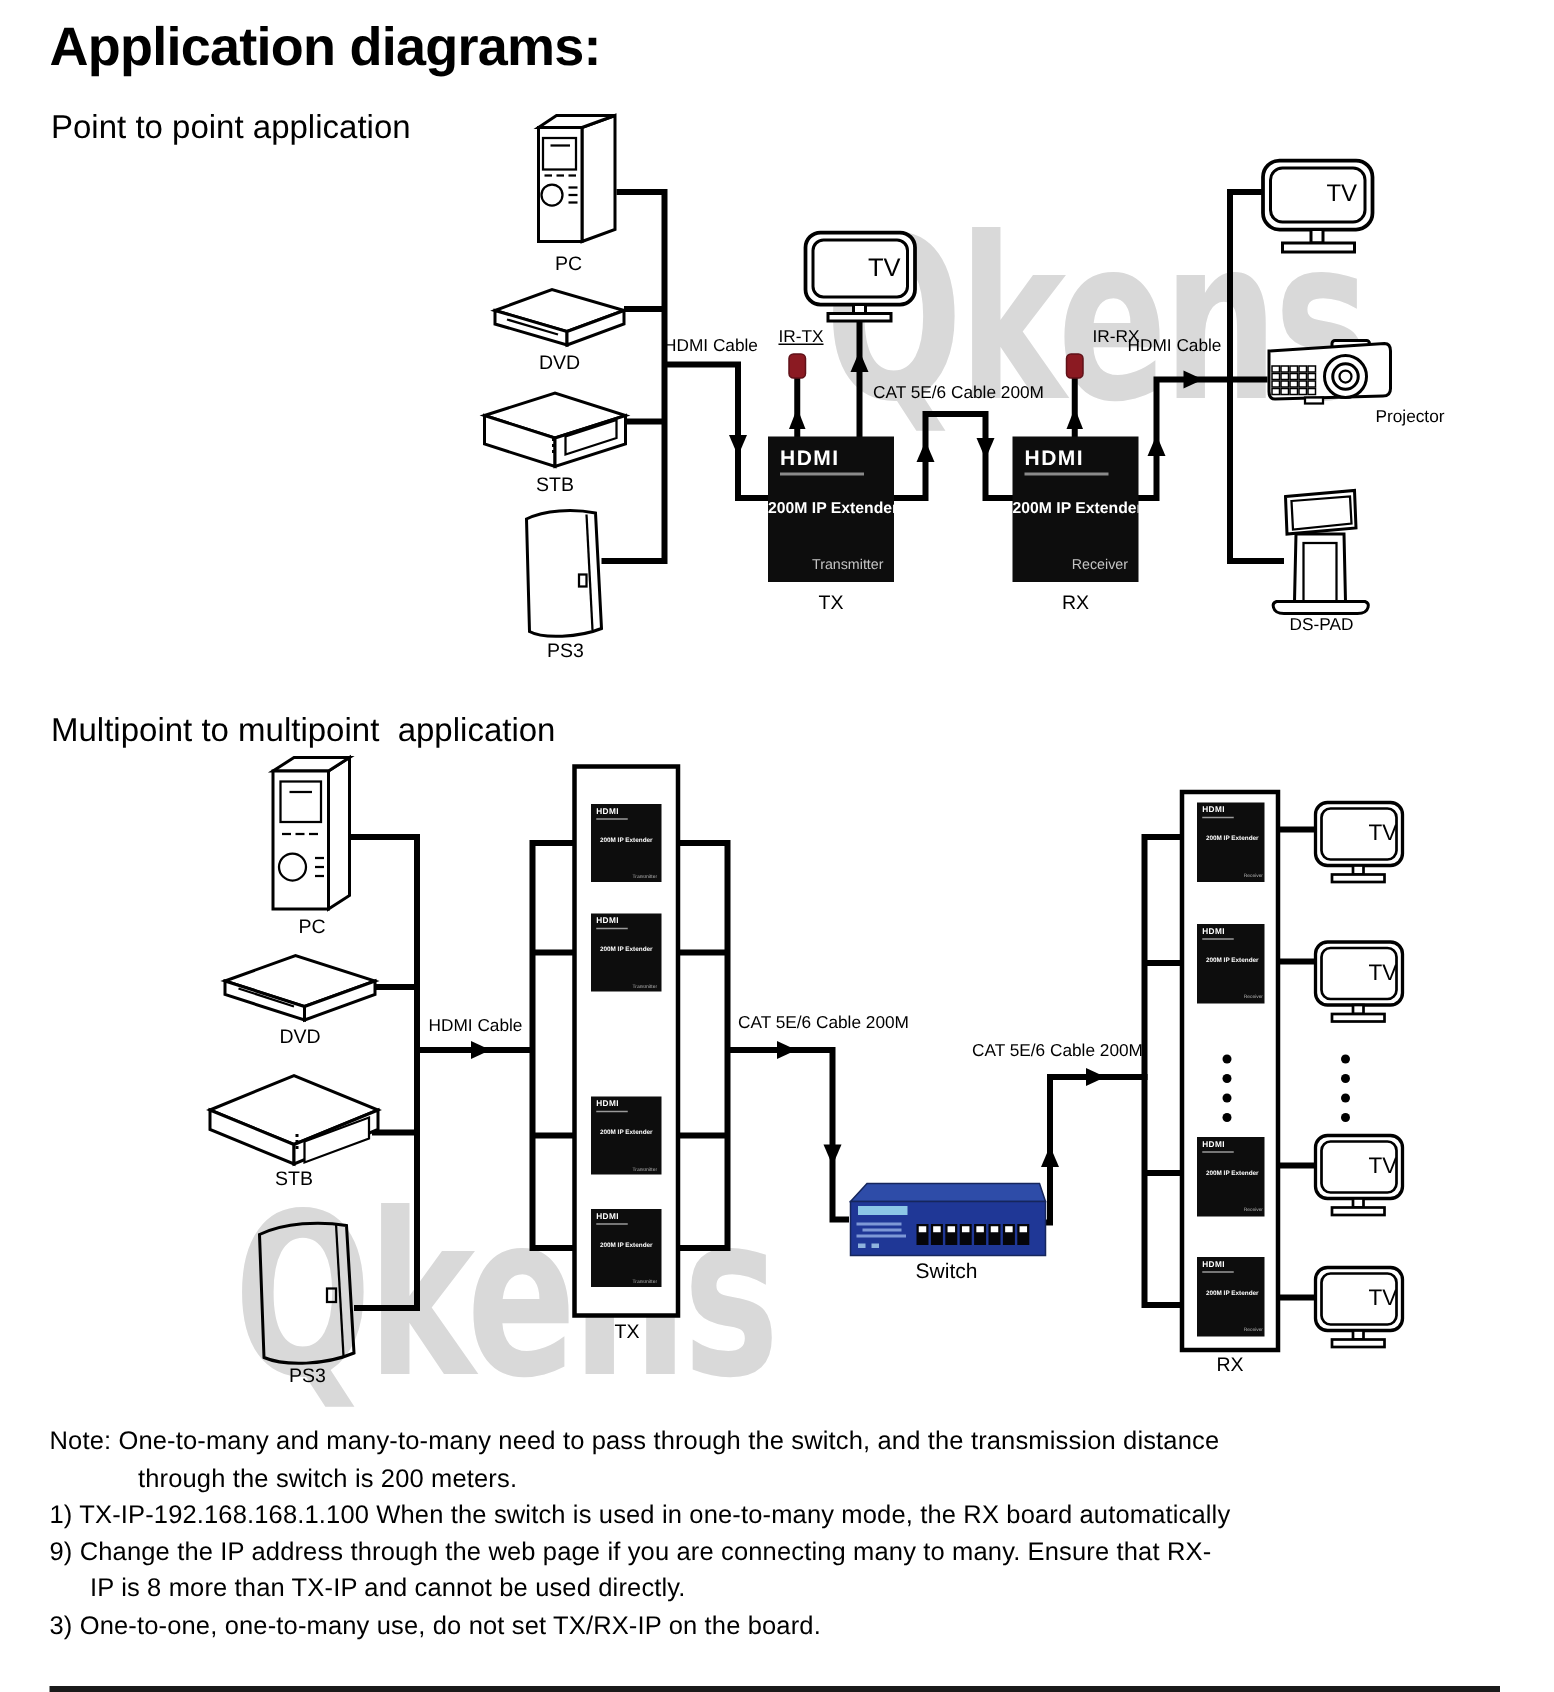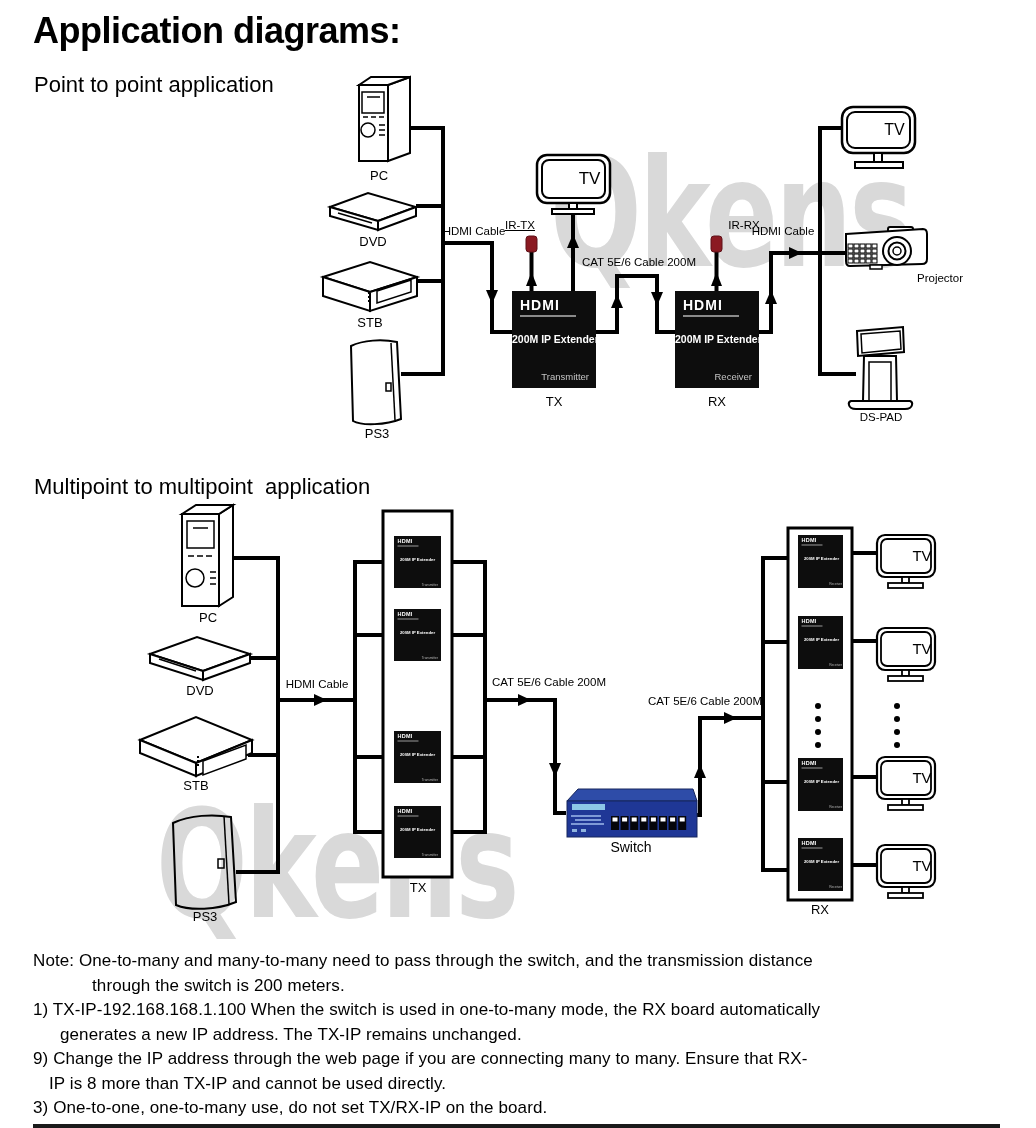--- a/index.html
+++ b/index.html
@@ -28,21 +28,21 @@
               transform:scale(0.5);transform-origin:0 0;}
   .mini-inner .hdmi-logo{left:7px;top:4px;font-size:11px;letter-spacing:0.5px;}
   .mini-inner .hdmi-tagline{left:7px;top:19px;width:42px;height:2px;background:#999;}
   .mini-inner .xbox-model{top:42px;font-size:8.5px;}
   .mini-inner .xbox-role{right:6px;bottom:5px;font-size:6.5px;color:#b5b5b5;}
   .notes{position:absolute;left:33px;top:949px;z-index:2;font-size:17px;
          letter-spacing:0.1px;line-height:24.5px;}
   .note-line{white-space:nowrap;}
   .ind-a{margin-left:59px;}
   .ind-b{margin-left:27px;}
-  .ind-c{margin-left:16px;}
+  .ind-c{margin-left:27px;}
   .edge-bar{position:absolute;left:33px;top:1124px;width:967px;height:4px;
             background:#1a1a1a;z-index:2;}
 </style>
 </head>
 <body>
 
 <div class="wm" style="left:550px;top:139px;">Qkens</div>
 <div class="wm" style="left:156px;top:790px;">Qkens</div>
 
 <div class="h1">Application diagrams:</div>
@@ -390,21 +390,21 @@
       <div class="xbox-model">200M IP Extender</div>
       <div class="xbox-role">Receiver</div>
     </div>
 </div>
 
 <div class="lbl lbl-md" style="left:379px;top:168px;">PC</div>
 <div class="lbl lbl-md" style="left:373px;top:234px;">DVD</div>
 <div class="lbl lbl-md" style="left:370px;top:315px;">STB</div>
 <div class="lbl lbl-md" style="left:377px;top:426px;">PS3</div>
 <div class="lbl lbl-sm" style="left:474px;top:225px;">HDMI Cable</div>
-<div class="lbl lbl-sm" style="left:520px;top:219px;text-decoration:underline;">IR-TX</div>
+<div class="lbl lbl-sm" style="left:534px;top:219px;text-decoration:underline;">IR-TX</div>
 <div class="tv-text" style="left:537px;top:155px;width:73px;height:48px;line-height:48px;font-size:17px;">TV</div>
 <div class="lbl lbl-sm" style="left:639px;top:256px;">CAT 5E/6 Cable 200M</div>
 <div class="lbl lbl-sm" style="left:744px;top:219px;">IR-RX</div>
 <div class="lbl lbl-sm" style="left:783px;top:225px;">HDMI Cable</div>
 <div class="lbl lbl-md" style="left:554px;top:394px;">TX</div>
 <div class="lbl lbl-md" style="left:717px;top:394px;">RX</div>
 <div class="tv-text" style="left:842px;top:107px;width:73px;height:46px;line-height:46px;">TV</div>
 <div class="lbl lbl-sm" style="left:924px;top:272px;padding-left:32px;">Projector</div>
 <div class="lbl lbl-sm" style="left:881px;top:411px;">DS-PAD</div>
 
@@ -420,19 +420,18 @@
 <div class="lbl lbl-md" style="left:820px;top:902px;">RX</div>
 <div class="tv-text" style="left:877px;top:535px;width:58px;height:42px;line-height:42px;font-size:15px;">TV</div>
 <div class="tv-text" style="left:877px;top:628px;width:58px;height:42px;line-height:42px;font-size:15px;">TV</div>
 <div class="tv-text" style="left:877px;top:757px;width:58px;height:42px;line-height:42px;font-size:15px;">TV</div>
 <div class="tv-text" style="left:877px;top:845px;width:58px;height:42px;line-height:42px;font-size:15px;">TV</div>
 
 <div class="notes">
   <div class="note-line">Note: One-to-many and many-to-many need to pass through the switch, and the transmission distance</div>
   <div class="note-line ind-a">through the switch is 200 meters.</div>
   <div class="note-line">1) TX-IP-192.168.168.1.100 When the switch is used in one-to-many mode, the RX board automatically</div>
-  <div class="note-line ind-b">generates a new IP address. The TX-IP remains unchanged.</div>
   <div class="note-line">9) Change the IP address through the web page if you are connecting many to many. Ensure that RX-</div>
   <div class="note-line ind-c">IP is 8 more than TX-IP and cannot be used directly.</div>
   <div class="note-line">3) One-to-one, one-to-many use, do not set TX/RX-IP on the board.</div>
 </div>
 
 <div class="edge-bar"></div>
 
 </body></html>

